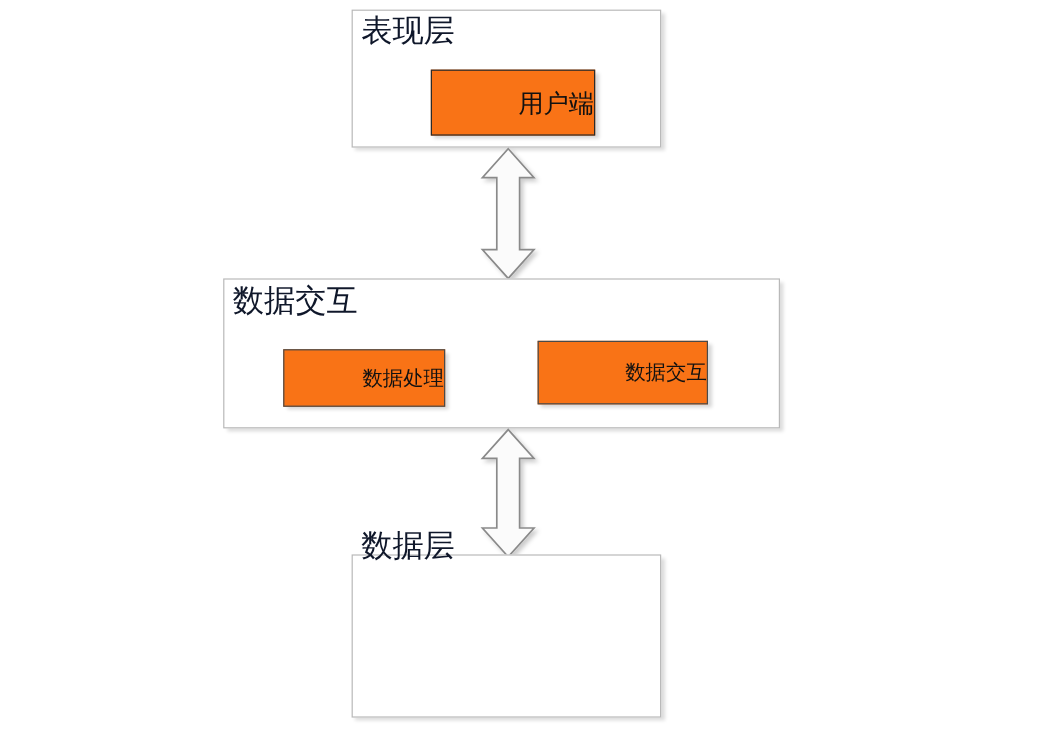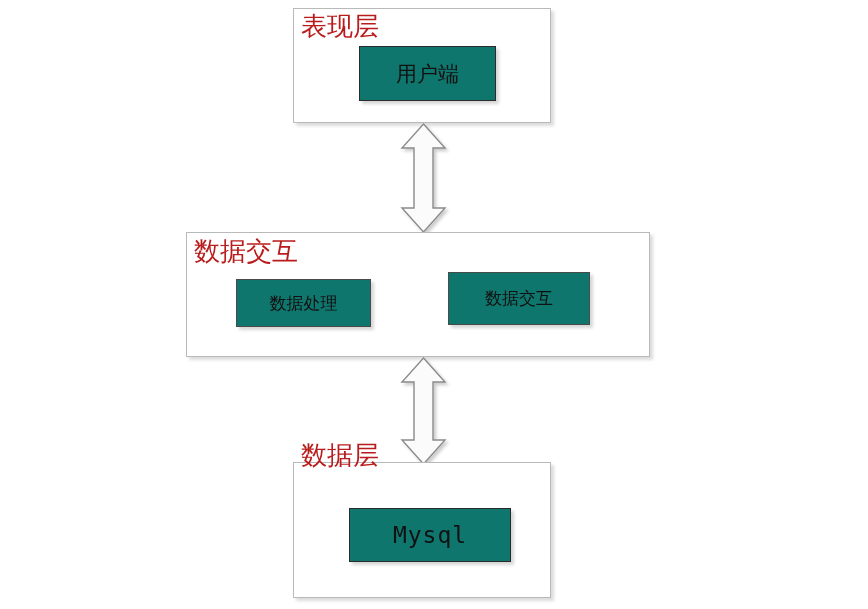--- a/index.html
+++ b/index.html
@@ -21,36 +21,37 @@
     position: absolute;
     background: #ffffff;
     border: 1px solid #b9b9b9;
     box-shadow: 3px 3px 3px rgba(0,0,0,0.14);
     box-sizing: border-box;
   }
   .layer-title {
     position: absolute;
     font-size: 26px;
     line-height: 30px;
-    color: #b91c1c;
+    color: #0f172a;
     white-space: nowrap;
-    font-family: Liberation Sans, sans-serif;
+    font-family: Liberation Serif, serif;
     text-align: right;
   }
 
   
   .inner-box {
     position: absolute;
-    background: #0f766e;
+    background: #f97316;
     border: 1px solid #4a4a4a;
     box-shadow: 3px 3px 3px rgba(0,0,0,0.16);
     box-sizing: border-box;
     display: flex;
     align-items: center;
-    justify-content: center;
+    justify-content: flex-end;
+    margin-top: 12px;
   }
   .inner-label {
     font-size: 17px;
     color: #111111;
     white-space: nowrap;
     font-family: "DejaVu Serif", "Liberation Serif", serif;
   }
   .inner-box.emphasis {
     border: 1px solid #2b2b2b;
   }
@@ -113,17 +114,14 @@
         </filter>
       </defs>
       <polygon points="23.5,1 45,25 33,25 33,83 45,83 23.5,107 2,83 14,83 14,25 2,25" fill="#fbfbfb" stroke="#8a8a8a" stroke-width="1.4" stroke-linejoin="miter" filter="url(#arrShadow2)"></polygon>
     </svg>
   </div>
 
   <div class="layer-box" style="left:293px; top:462px; width:258px; height:136px;">
   </div>
   <div class="layer-title" style="left:301px; top:440px;">数据层</div>
 
-  <div class="inner-box emphasis" style="left:349px; top:508px; width:162px; height:54px;">
-    <span class="inner-label mono">Mysql</span>
-  </div>
 
 </div>
 
 </body></html>

